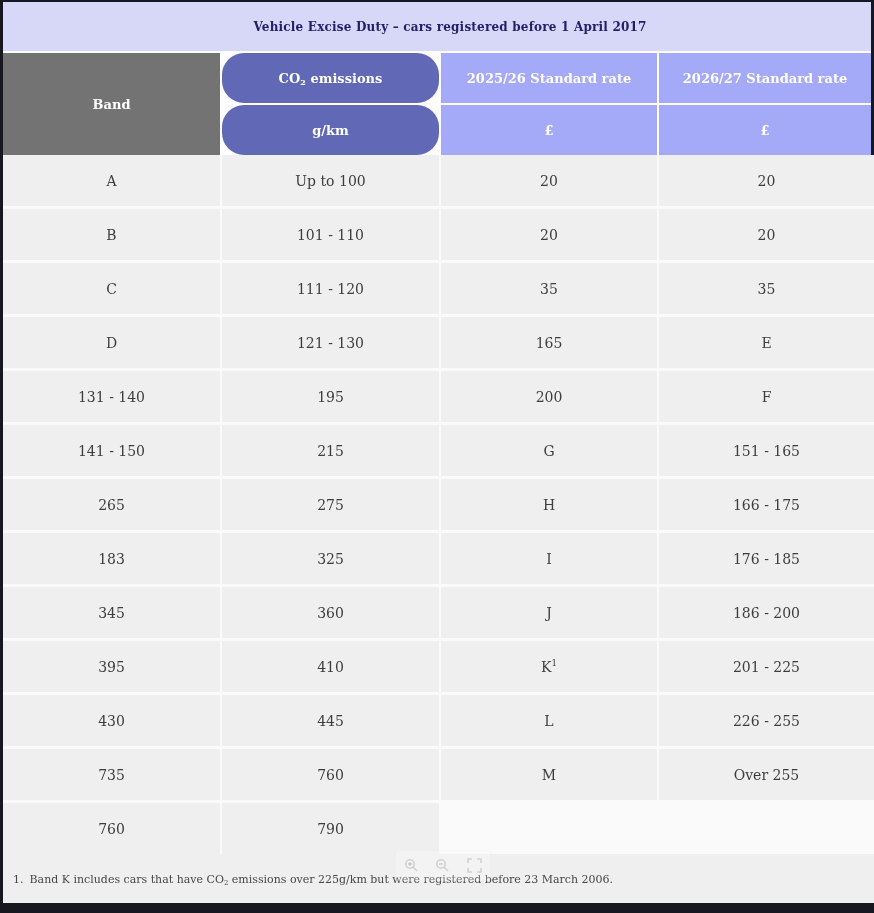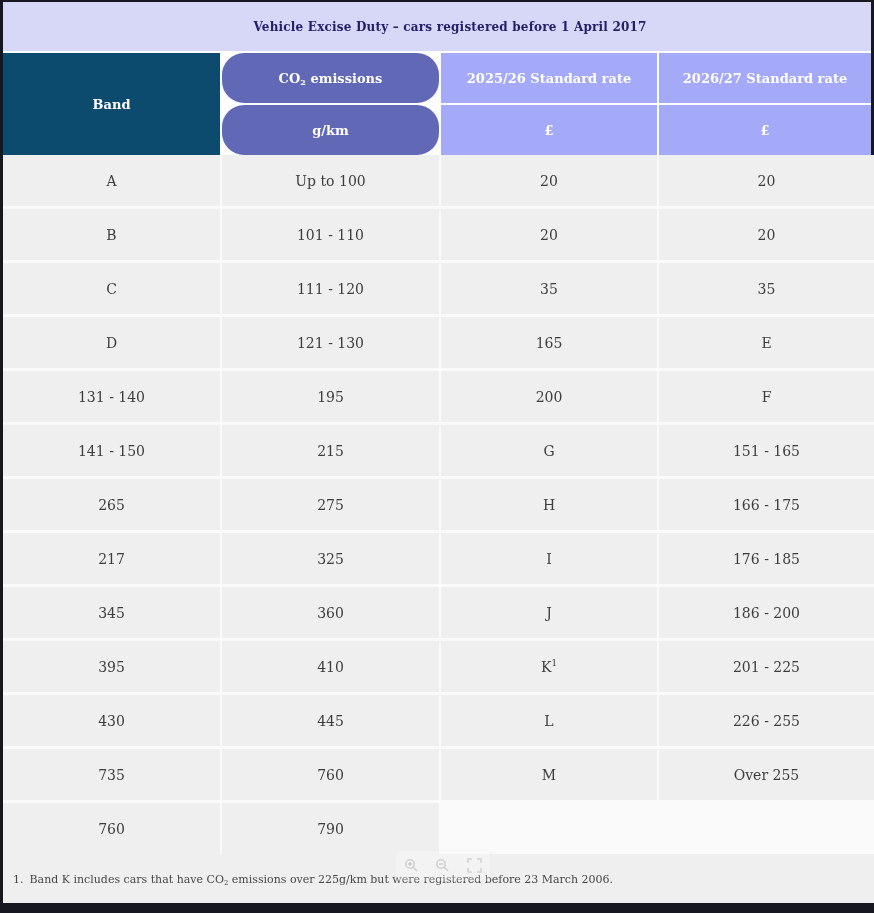--- a/index.html
+++ b/index.html
@@ -31,21 +31,21 @@
     grid-template-columns:217px 217px 216px 212px;
     grid-template-rows:50px 50px;
     gap:2px;
     background:#fdfdff;
     height:102px;
   }
   .hcell {
     display:flex; align-items:center; justify-content:center;
     color:#ffffff; font-size:13px; font-weight:bold; text-align:center;
   }
-  .hcell.band { grid-row:1 / 3; background:#0c4a6e;text-align:center; }
+  .hcell.band { grid-row:1 / 3; background:#737373;text-align:center; }
   .hcell.mid  { background:#6168b5;border-radius:22px; }
   .hcell.lite { background:#a4a9f8; }
 
   sub { font-size:0.62em; vertical-align:baseline; position:relative; top:0.35em; }
   sup { font-size:0.62em; vertical-align:baseline; position:relative; top:-0.45em; }
 
   .body-grid {
     display:grid;
     grid-template-columns:217px 217px 216px 215px;
     grid-auto-rows:51px;
@@ -202,21 +202,21 @@
           <span>275</span>
         </div>
         <div class="cell">
           <span>H</span>
           <sup></sup>
         </div>
         <div class="cell">
           <span>166 - 175</span>
         </div>
         <div class="cell">
-          <span>217</span>
+          <span>183</span>
         </div>
         <div class="cell">
           <span>325</span>
         </div>
         <div class="cell">
           <span>I</span>
           <sup></sup>
         </div>
         <div class="cell">
           <span>176 - 185</span>

